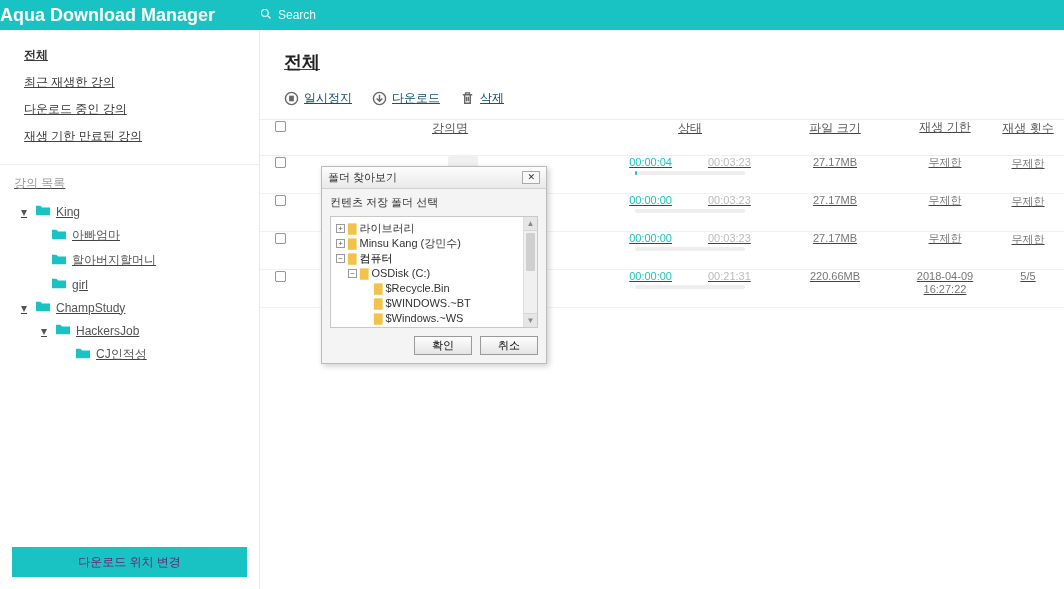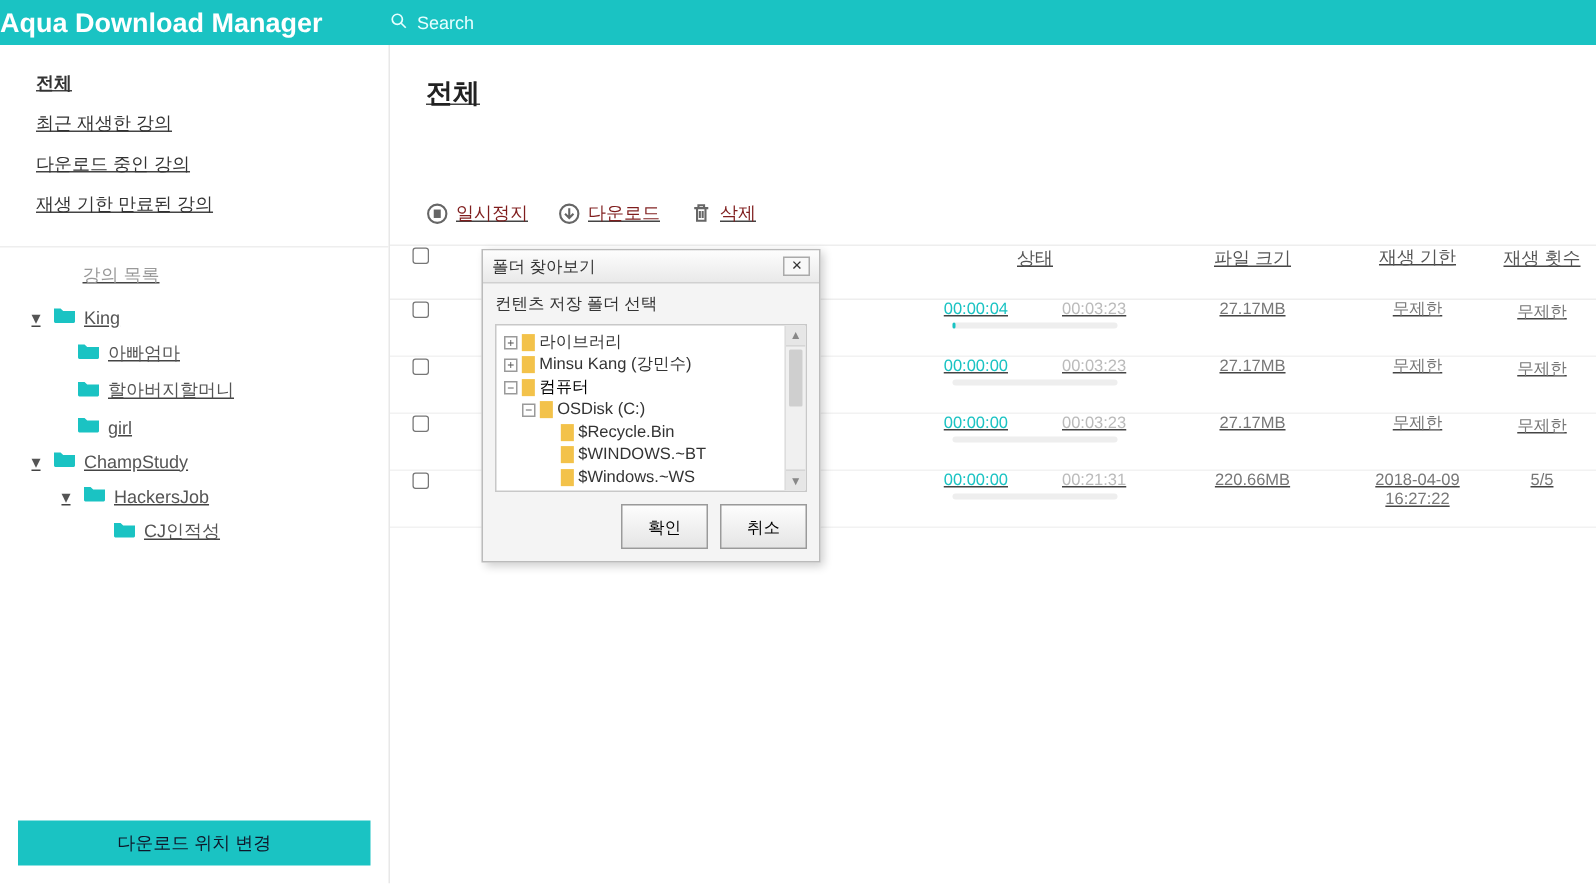--- a/index.html
+++ b/index.html
@@ -14,36 +14,36 @@
 
 .app { display: flex; height: calc(100% - 30px); text-decoration: underline; }
 .sidebar { width: 260px; border-right: 1px solid #e8e8e8; position: relative; background: #fff; }
 .main { flex: 1; background: #fff; }
 
 
 .nav-list { padding: 12px 0 14px; border-bottom: 1px solid #eee; }
 .nav-item { padding: 5px 24px; font-size: 12px; color: #333; cursor: pointer; }
 .nav-item.active { font-weight: bold; }
 
-.group-label { padding: 10px 14px 8px; color: #999; font-size: 12px; margin-left: 41px; }
+.group-label { padding: 10px 14px 8px; color: #999; font-size: 12px; }
 
 .tree { padding: 0 0 0 0; }
 .tree-row { display: flex; align-items: center; gap: 6px; padding: 4px 0 4px 18px; color: #555; cursor: pointer; }
 .tree-row .chev { width: 12px; text-align: center; color: #555; }
 .tree-row .folder-icon svg { width: 14px; height: 12px; fill: #1ac3c3; }
 .tree-row.level2 { padding-left: 52px; }
 .tree-row.level2-with-chev { padding-left: 38px; }
 .tree-row.level3 { padding-left: 76px; }
 
-.dl-btn { position: absolute; bottom: 12px; left: 12px; right: 12px; height: 30px; background: #1ac3c3; color: #0f172a; border: none; text-align: center; line-height: 30px; font-size: 12px; cursor: pointer; }
+.dl-btn { position: absolute; bottom: 12px; left: 12px; right: 12px; height: 30px; background: #1ac3c3; color: #701a75; border: none; text-align: center; line-height: 30px; font-size: 12px; cursor: pointer; }
 
 
 .page-title { font-size: 18px; font-weight: bold; padding: 20px 0 16px 24px; color: #222; }
 .toolbar { display: flex; gap: 20px; padding: 0 0 12px 24px; align-items: center; border-bottom: 1px solid #eee; }
-.tool { display: flex; align-items: center; gap: 5px; color: #7f1d1d; font-size: 12px; cursor: pointer; margin-top: 44px; }
+.tool { display: flex; align-items: center; gap: 5px; color: #0c4a6e; font-size: 12px; cursor: pointer; }
 .tool-icon { display: inline-flex; align-items: center; justify-content: center; }
 .tool-icon svg { width: 15px; height: 15px; stroke: #666; fill: none; stroke-width: 1.5; }
 
 .thead, .trow { display: flex; align-items: flex-start; }
 .thead { height: 36px; border-bottom: 1px solid #eee; color: #555; font-size: 12px; }
 .trow { height: 38px; border-bottom: 1px solid #f2f2f2; font-size: 11px; color: #777; }
 .col-check { width: 40px; text-align: center; }
 .col-title { width: 300px; text-align: center; display: flex; align-items: center; justify-content: center; }
 .col-status { width: 180px; text-align: center; display: flex; flex-direction: column; align-items: center; gap: 3px; }
 .col-size { width: 110px; text-align: center; }
@@ -71,21 +71,21 @@
 .dlg-node .fld { color: #f3c24a; }
 .dlg-node.l1 { padding-left: 2px; }
 .dlg-node.l2 { padding-left: 14px; }
 .dlg-node.l3 { padding-left: 26px; }
 .dlg-node.sel { color: #000; }
 .dlg-scroll { position: absolute; right: 0; top: 0; width: 14px; bottom: 0; background: #f0f0f0; border-left: 1px solid #ddd; }
 .dlg-scroll .sbtn { height: 14px; background: #e6e6e6; border-bottom: 1px solid #d6d6d6; text-align: center; font-size: 8px; color: #888; line-height: 14px; }
 .dlg-scroll .thumb { position: absolute; left: 2px; right: 2px; top: 16px; height: 38px; background: #cfcfcf; border-radius: 1px; }
 .dlg-scroll .sbtn.bot { position: absolute; bottom: 0; left: 0; right: 0; border-top: 1px solid #d6d6d6; border-bottom: none; }
 .dlg-btns { display: flex; justify-content: flex-end; gap: 8px; padding: 8px; }
-.dlg-btns button { width: 58px; height: 30px; border: 1px solid #9a9a9a; background: linear-gradient(#fdfdfd,#e5e5e5); font-size: 11px; cursor: pointer; }
+.dlg-btns button { width: 58px; height: 19px; border: 1px solid #9a9a9a; background: linear-gradient(#fdfdfd,#e5e5e5); font-size: 11px; cursor: pointer; }
 
 input[type=checkbox]{ transform: scale(0.85); }
 </style>
 </head>
 <body>
 
 <div class="topbar">
   <div class="brand">Aqua Download Manager</div>
   <div class="search-wrap">
     <span class="search-icon">

